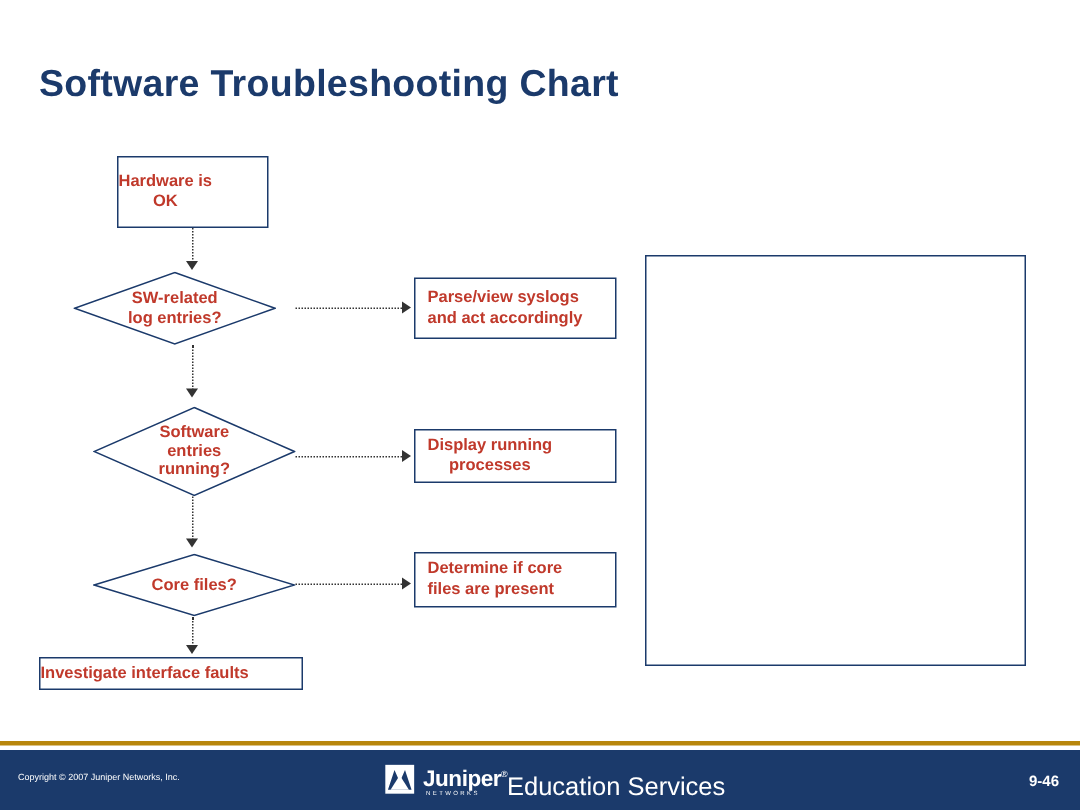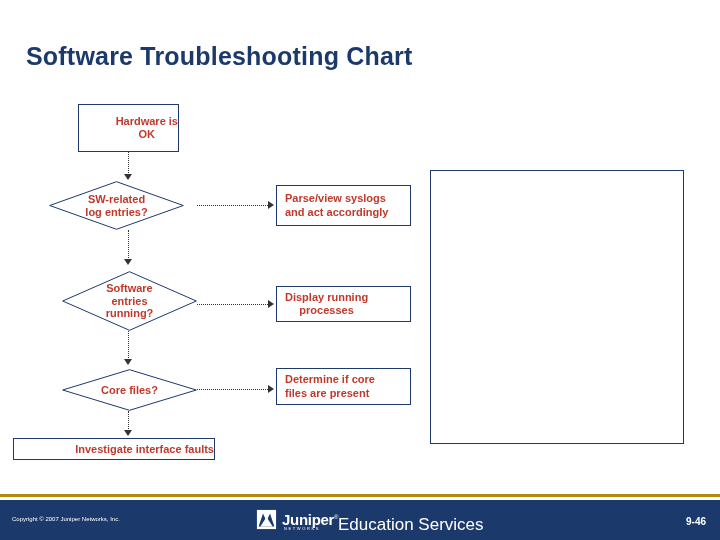--- a/index.html
+++ b/index.html
@@ -34,21 +34,21 @@
   }
 
   
   .node {
     position: absolute;
     box-sizing: border-box;
     color: #c0392b;
     font-weight: bold;
     display: flex;
     align-items: center;
-    justify-content: flex-end;
+    justify-content: flex-start;
     text-align: center;
     line-height: 1.15;
   }
 
   .rect {
     border: 1px solid #1b3a6b;
     background: #ffffff;
   }
 
   .box-hardware {
@@ -146,23 +146,23 @@
     left: 430px;
     top: 170px;
     width: 252px;
     height: 272px;
     border: 1px solid #1b3a6b;
     background: #ffffff;
   }
 
   
   .box-investigate {
-    left: 13px;
+    left: 26px;
     top: 438px;
-    width: 202px;
+    width: 176px;
     height: 22px;
     font-size: 11px;
   }
   .vline {
     position: absolute;
     width: 0;
     border-left: 1px dotted #333333;
   }
   .hline {
     position: absolute;

